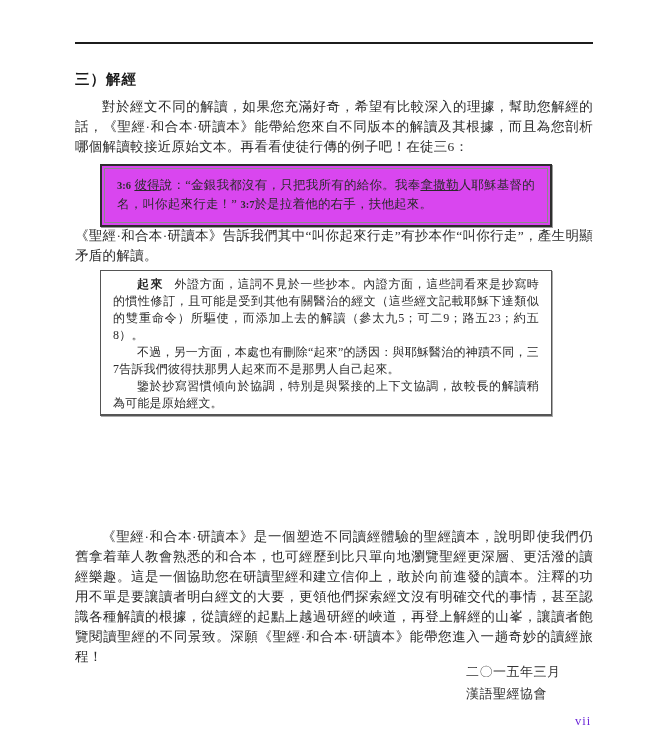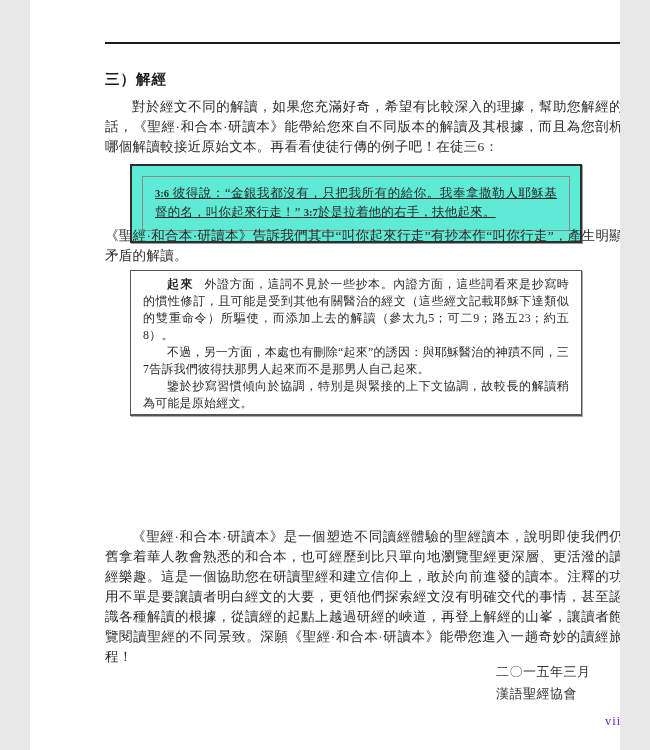--- a/index.html
+++ b/index.html
@@ -2,21 +2,21 @@
 <html><head>
 <meta charset="utf-8">
 <style>
   html, body {
     margin: 0;
     padding: 0;
     background: #e8e8e8;
   }
   .page {
     position: relative;
-    width: 590px;
+    width: 650px;
     height: 750px;
     margin: 0 auto;
     background: #ffffff;
     overflow: hidden;
     font-family: "Liberation Serif", "DejaVu Serif", serif;
     color: #2b2b2b;
   }
   .top-rule {
     position: absolute;
     left: 75px;
@@ -49,25 +49,24 @@
   .p-analysis   { top: 397px; }
   .p-conclusion { top: 527px; }
 
   
   .verse-box-outer {
     position: absolute;
     left: 100px;
     top: 164px;
     width: 452px;
     border: 2px solid #2e2e2e;
-    padding: 10px;
+    padding: 2px;
     box-sizing: border-box;
-    background: #5eead4;
+    background: #d946ef;
     box-shadow: 1px 1px 0 #9a9a9a;
-    text-decoration: underline;
   }
   .verse-box-inner {
     border: 1px solid #8a8a8a;
     padding: 7px 12px 8px 12px;
     font-size: 12.5px;
     line-height: 19px;
     text-align: justify;
     letter-spacing: 0.2px;
   }
   .vnum {

